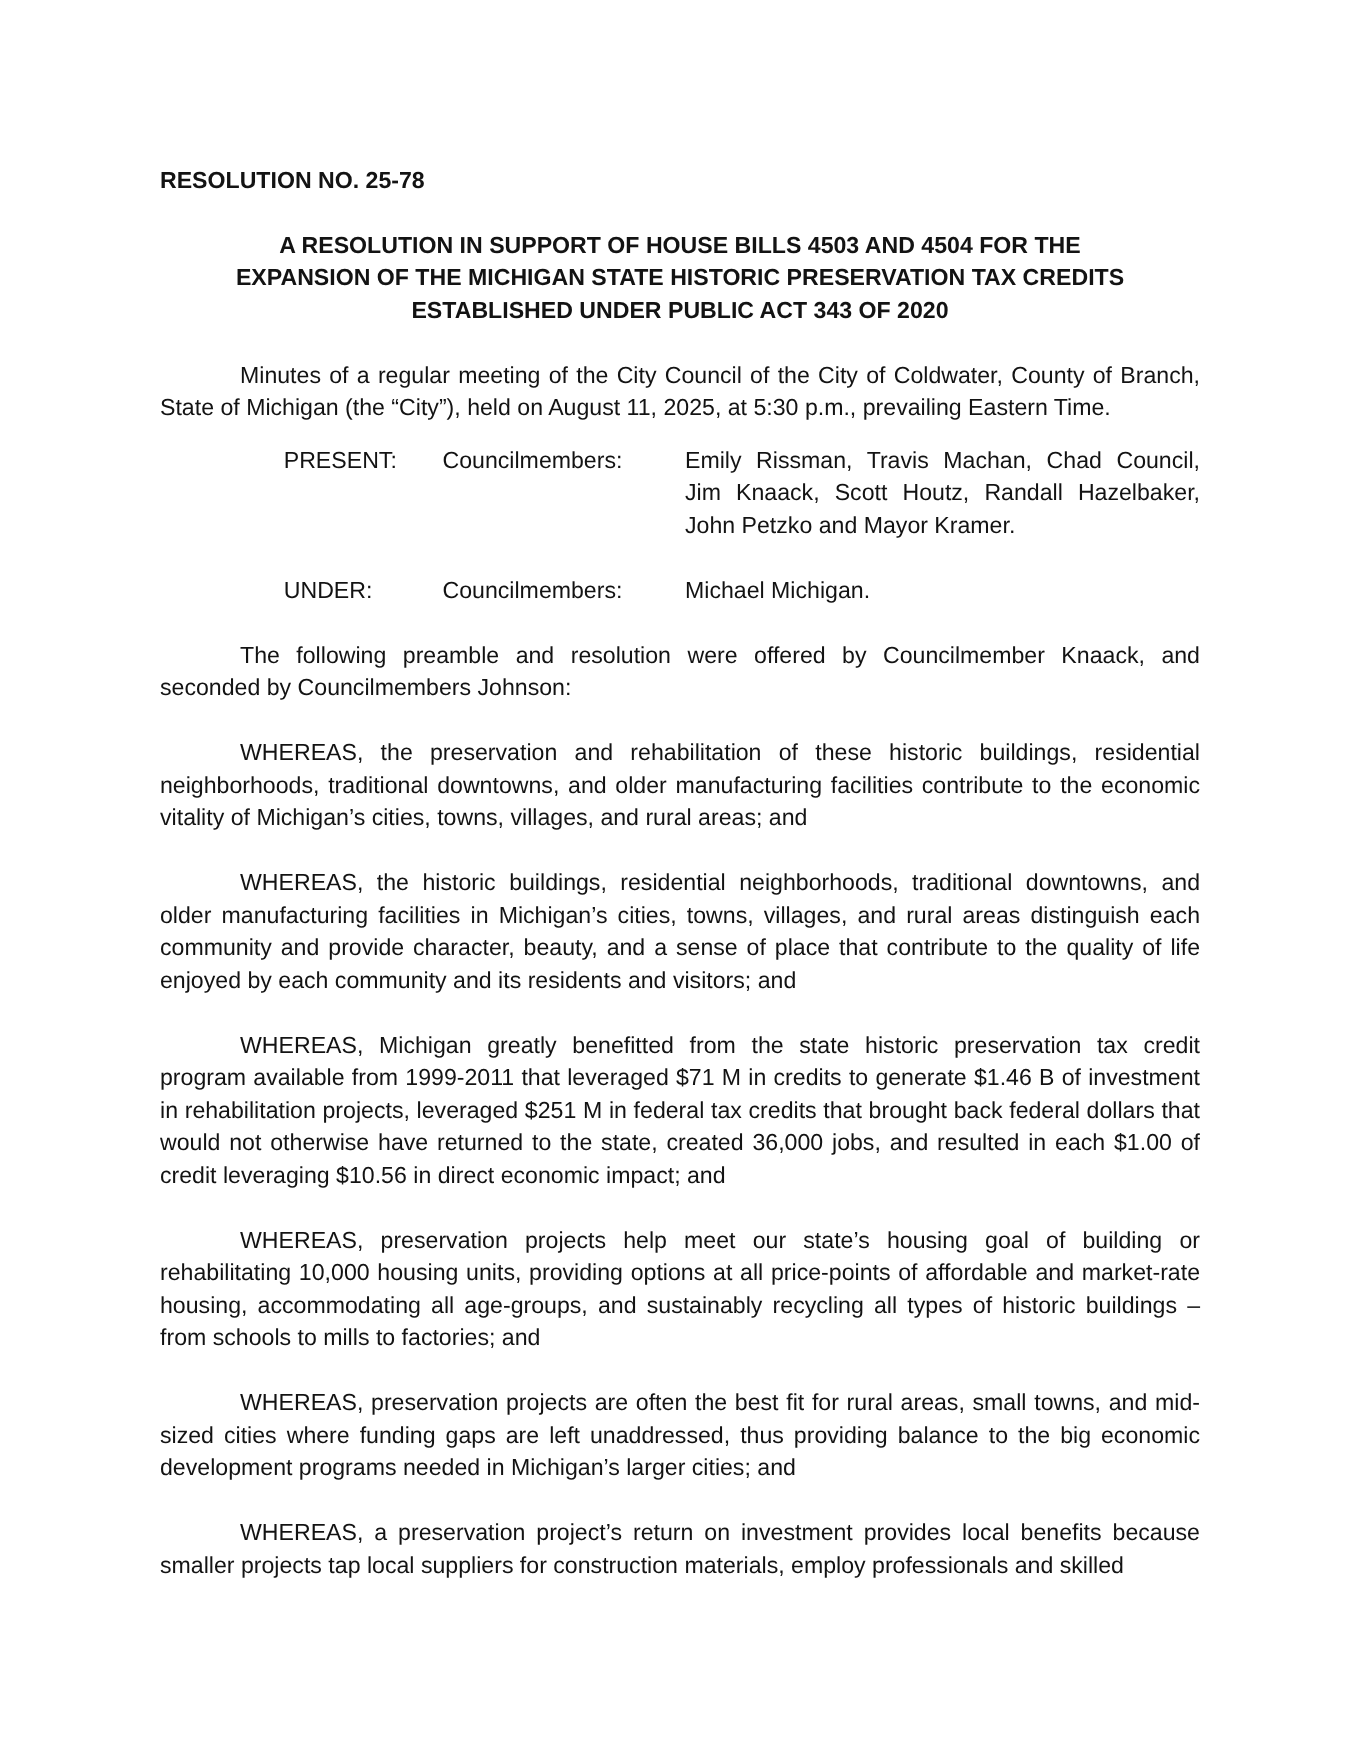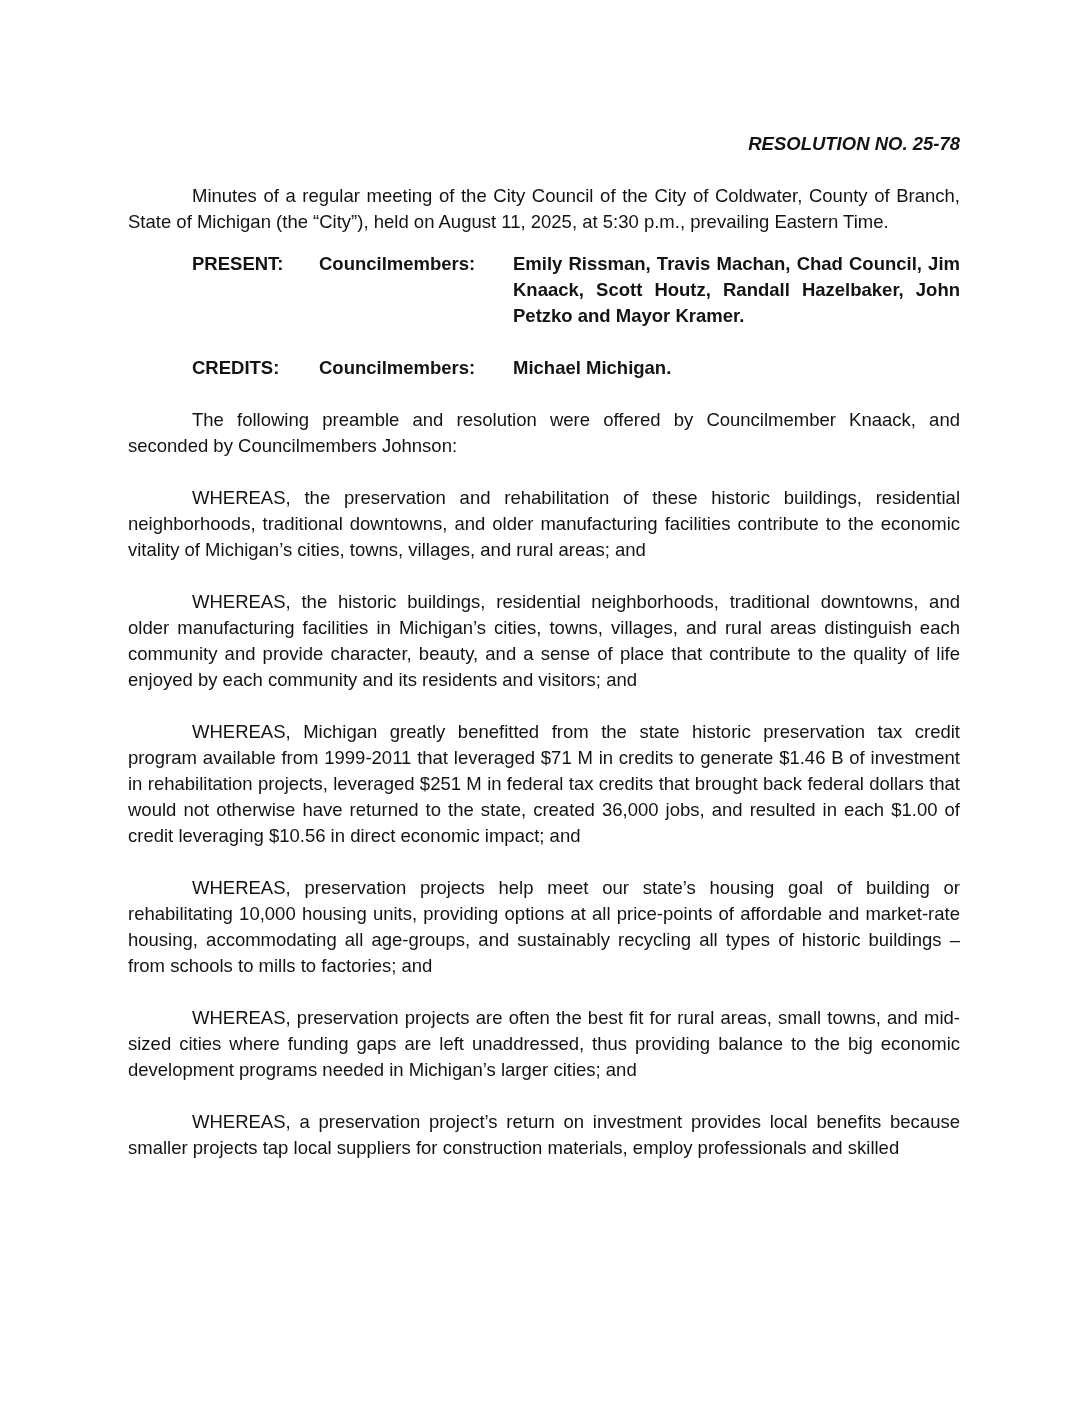--- a/index.html
+++ b/index.html
@@ -17,23 +17,22 @@
     line-height: 26px;
   }
   .page {
     box-sizing: border-box;
     width: 1088px;
     height: 1408px;
     padding: 131px 128px 40px 128px;
     background: #ffffff;
   }
   .res-no {
-    text-align: right;
+    text-align: left;
     font-weight: bold;
-    font-style: italic;
   }
   .heading {
     margin-top: 26px;
     text-align: center;
     font-weight: bold;
   }
   .heading-line {
     white-space: nowrap;
   }
   .para {
@@ -41,22 +40,21 @@
     text-align: justify;
   }
   .indent {
     text-indent: 64px;
   }
   .attendance {
     margin-top: 16px;
   }
   .att-row {
     display: flex;
-    margin-left: 64px;
-    font-weight: bold;
+    margin-left: 99px;
   }
   .att-row + .att-row {
     margin-top: 26px;
   }
   .att-label {
     flex: 0 0 127px;
   }
   .att-role {
     flex: 0 0 194px;
   }
@@ -65,31 +63,36 @@
     text-align: justify;
   }
 </style>
 </head>
 <body>
 
 <div class="page">
 
   <div class="res-no">RESOLUTION NO. 25-78</div>
 
+  <div class="heading">
+    <div class="heading-line">A RESOLUTION IN SUPPORT OF HOUSE BILLS 4503 AND 4504 FOR THE</div>
+    <div class="heading-line">EXPANSION OF THE MICHIGAN STATE HISTORIC PRESERVATION TAX CREDITS</div>
+    <div class="heading-line">ESTABLISHED UNDER PUBLIC ACT 343 OF 2020</div>
+  </div>
 
   <p class="para indent">Minutes of a regular meeting of the City Council of the City of Coldwater, County of Branch, State of Michigan (the “City”), held on August 11, 2025, at 5:30 p.m., prevailing Eastern Time.</p>
 
   <div class="attendance">
     <div class="att-row">
       <div class="att-label">PRESENT:</div>
       <div class="att-role">Councilmembers:</div>
       <div class="att-names">Emily Rissman, Travis Machan, Chad Council, Jim Knaack, Scott Houtz, Randall Hazelbaker, John Petzko and Mayor Kramer.</div>
     </div>
     <div class="att-row">
-      <div class="att-label">CREDITS:</div>
+      <div class="att-label">UNDER:</div>
       <div class="att-role">Councilmembers:</div>
       <div class="att-names">Michael Michigan.</div>
     </div>
   </div>
 
   <p class="para indent">The following preamble and resolution were offered by Councilmember Knaack, and seconded by Councilmembers Johnson:</p>
 
   <p class="para indent">WHEREAS, the preservation and rehabilitation of these historic buildings, residential neighborhoods, traditional downtowns, and older manufacturing facilities contribute to the economic vitality of Michigan’s cities, towns, villages, and rural areas; and</p>
 
   <p class="para indent">WHEREAS, the historic buildings, residential neighborhoods, traditional downtowns, and older manufacturing facilities in Michigan’s cities, towns, villages, and rural areas distinguish each community and provide character, beauty, and a sense of place that contribute to the quality of life enjoyed by each community and its residents and visitors; and</p>

